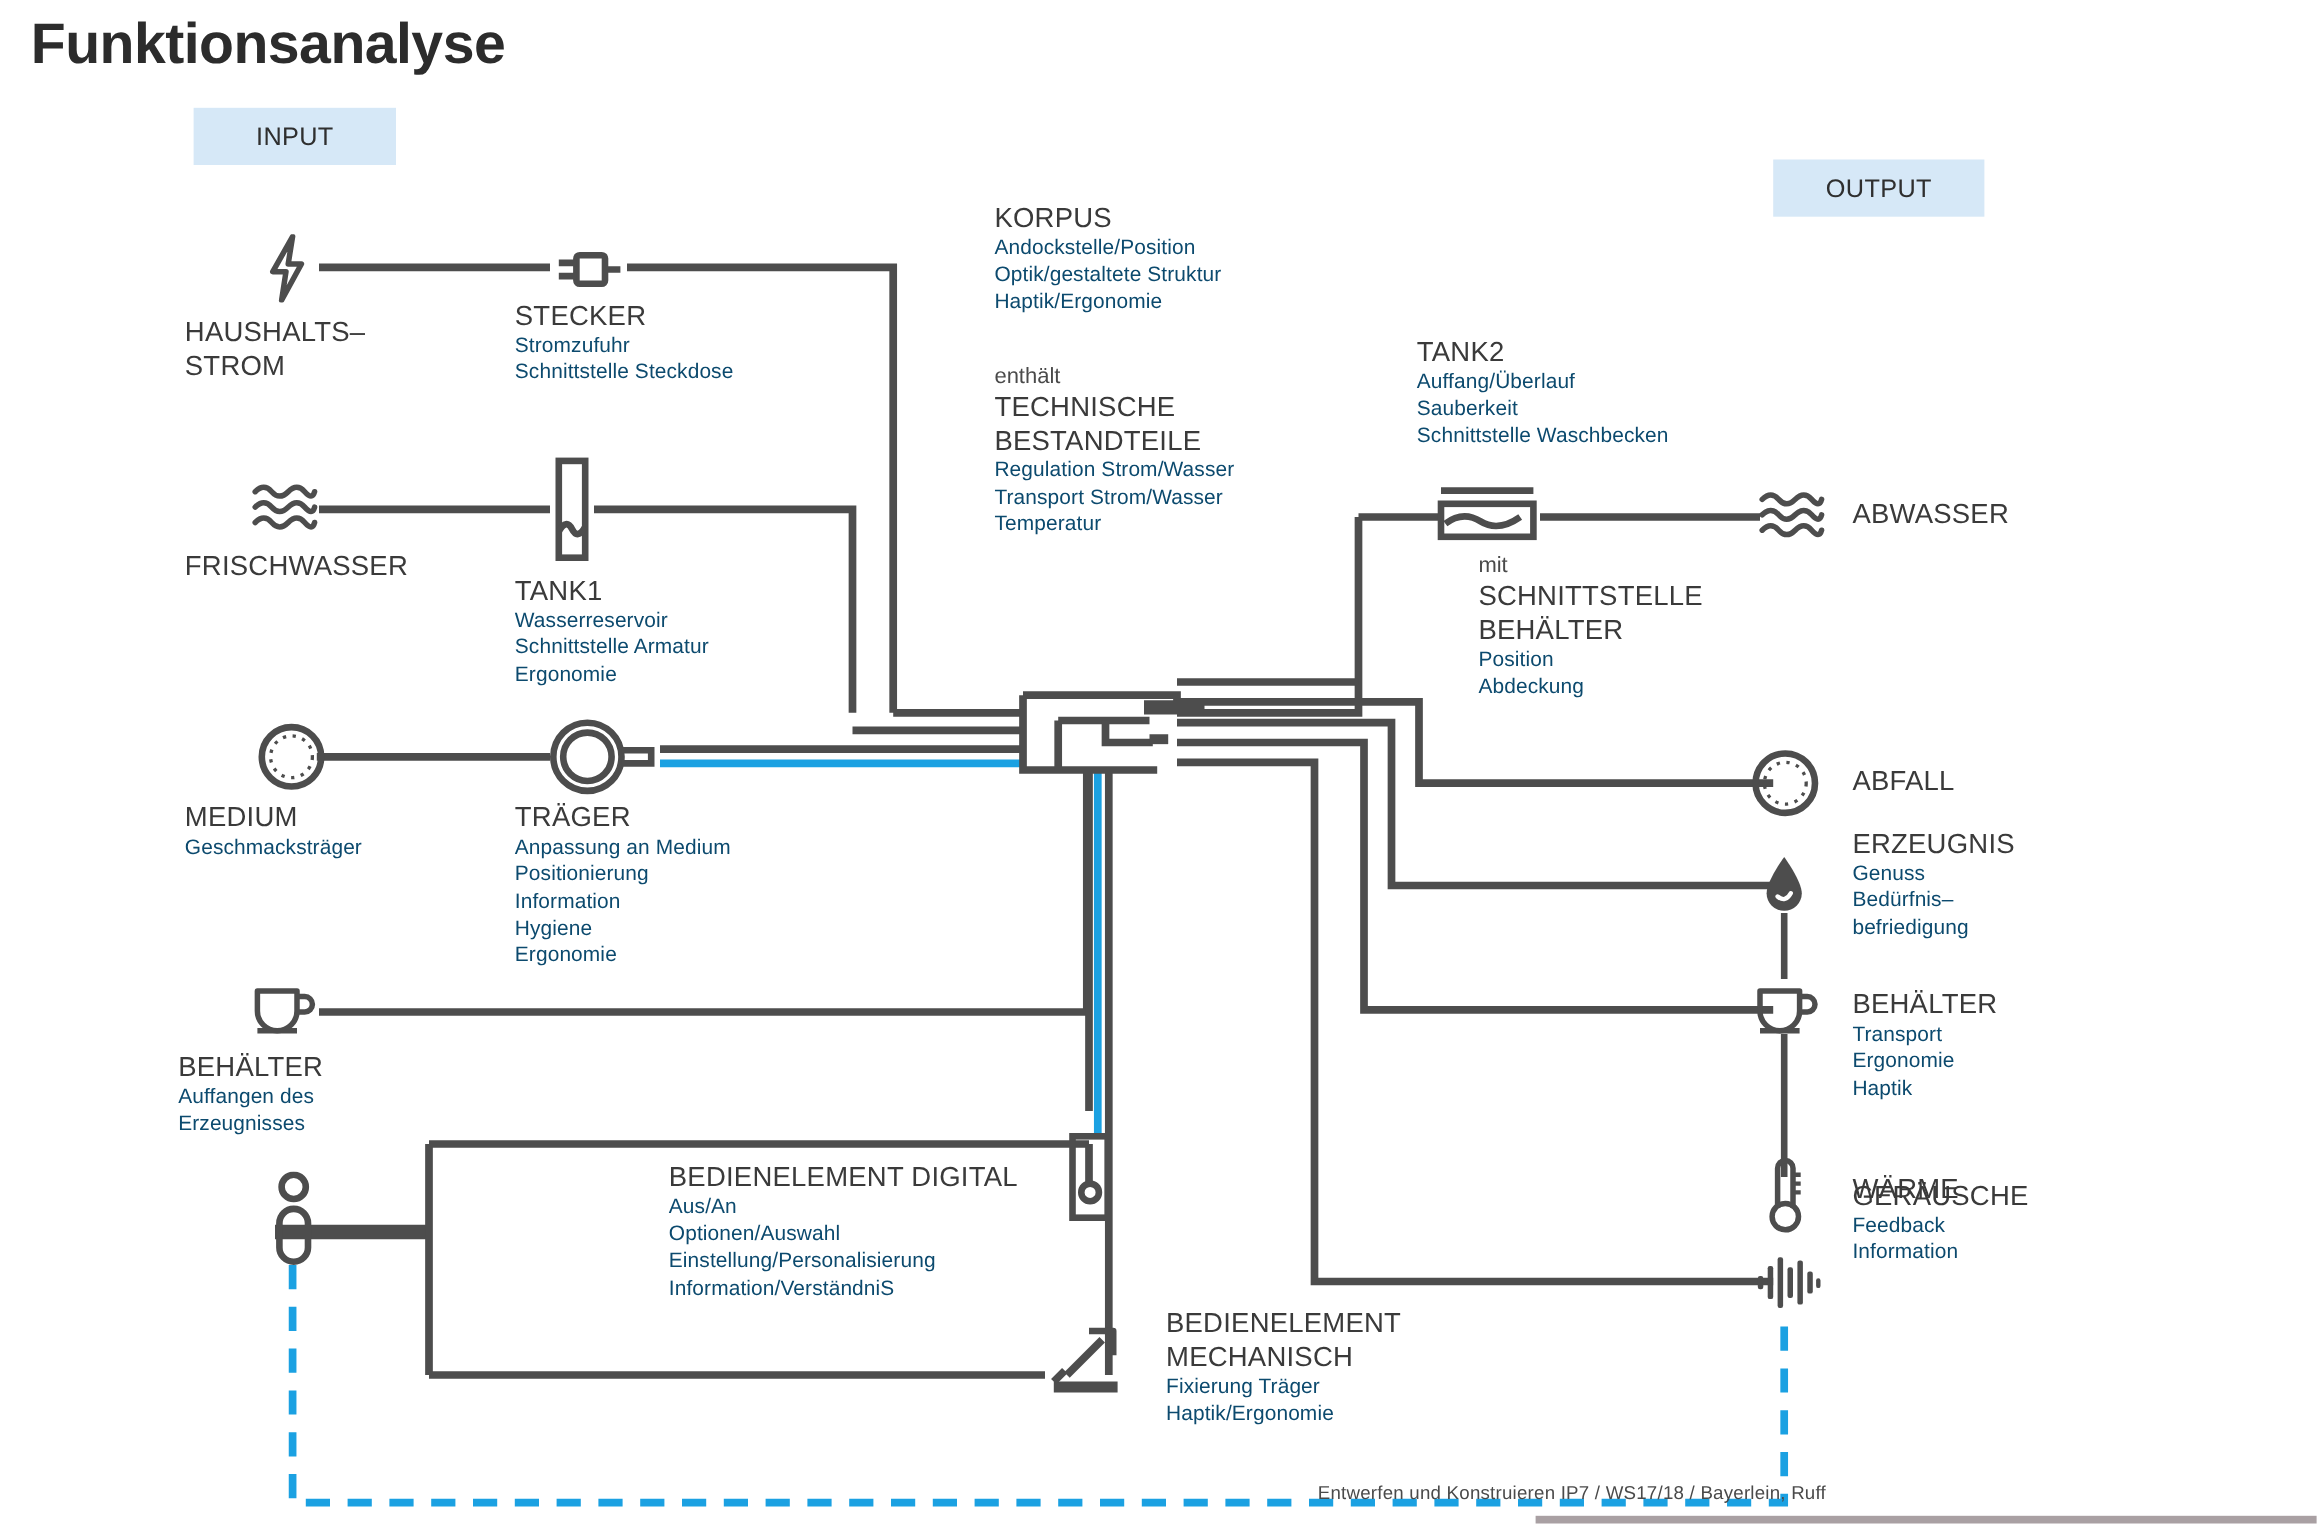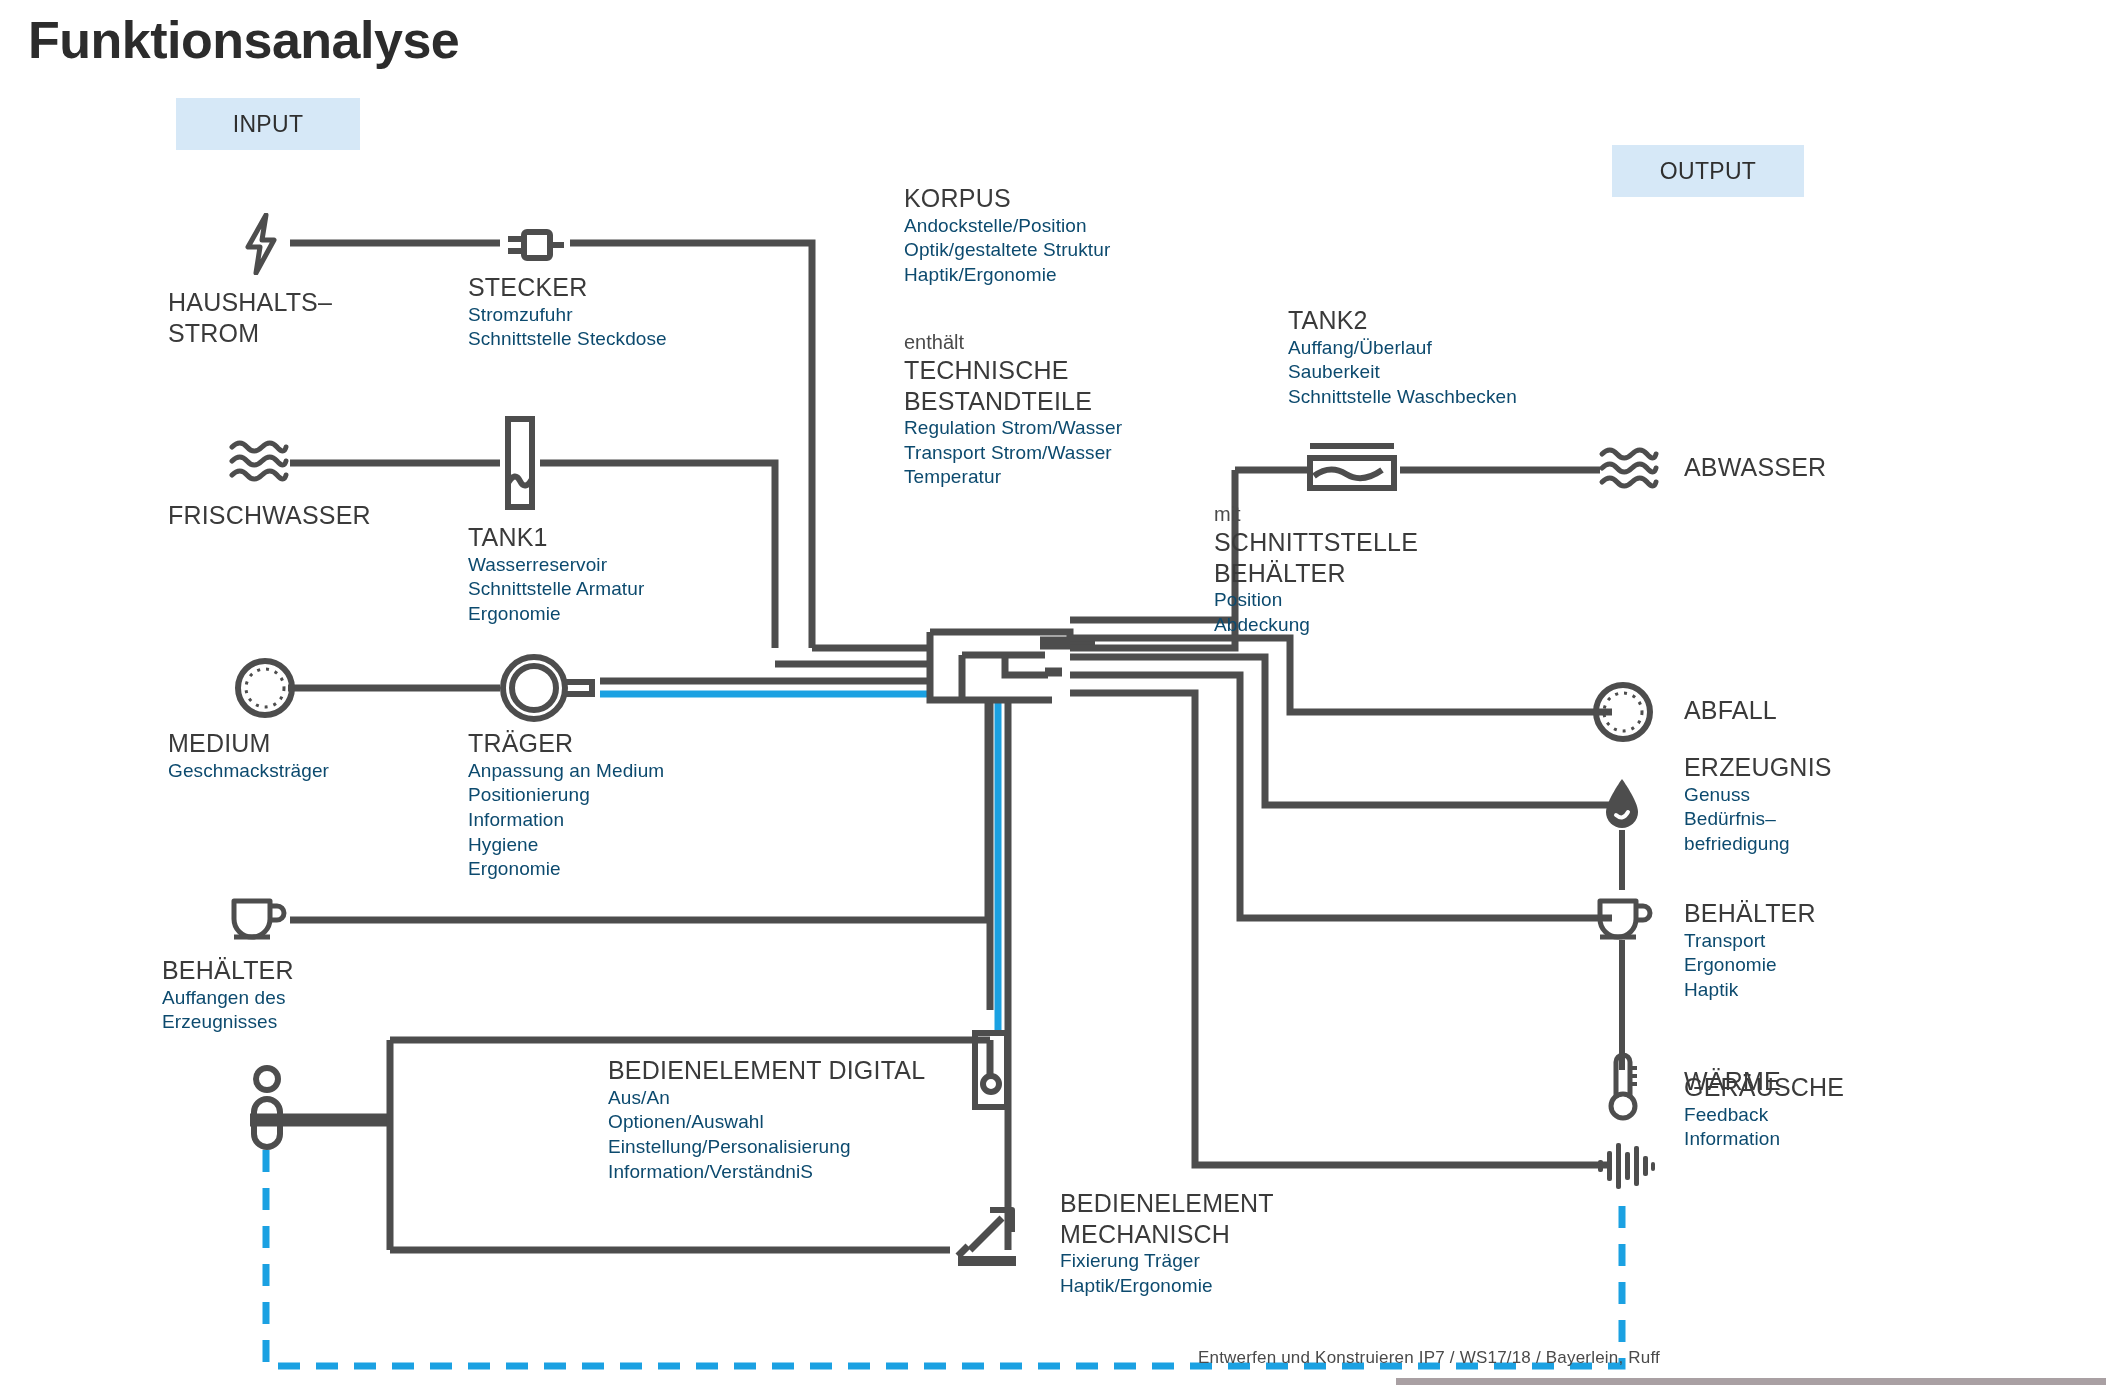--- a/index.html
+++ b/index.html
@@ -219,21 +219,21 @@
   <div class="ic" style="left:1304px;top:440px;">
     <svg width="96" height="56" viewBox="0 0 96 56">
         <g fill="none" stroke="#4d4d4d" stroke-width="6">
       <path d="M6 6 H90"></path>
           <rect x="6" y="18" width="84" height="30"></rect>
           <path d="M10 36 q16 -12 32 -2 q16 10 36 -4"></path>
         </g>
       </svg>
   </div>
 
-  <div class="blk" style="left:1214px;top:502px;">
+  <div class="blk" style="left:1344px;top:502px;">
     <div class="pre">mit</div>
     <div class="hd">SCHNITTSTELLE</div>
     <div class="hd">BEHÄLTER</div>
     <div class="sm">Position</div>
     <div class="sm">Abdeckung</div>
   </div>
 
   <div class="ic" style="left:968px;top:1028px;">
     <svg width="46" height="84" viewBox="0 0 46 84">
         <g fill="none" stroke="#4d4d4d" stroke-width="6">

